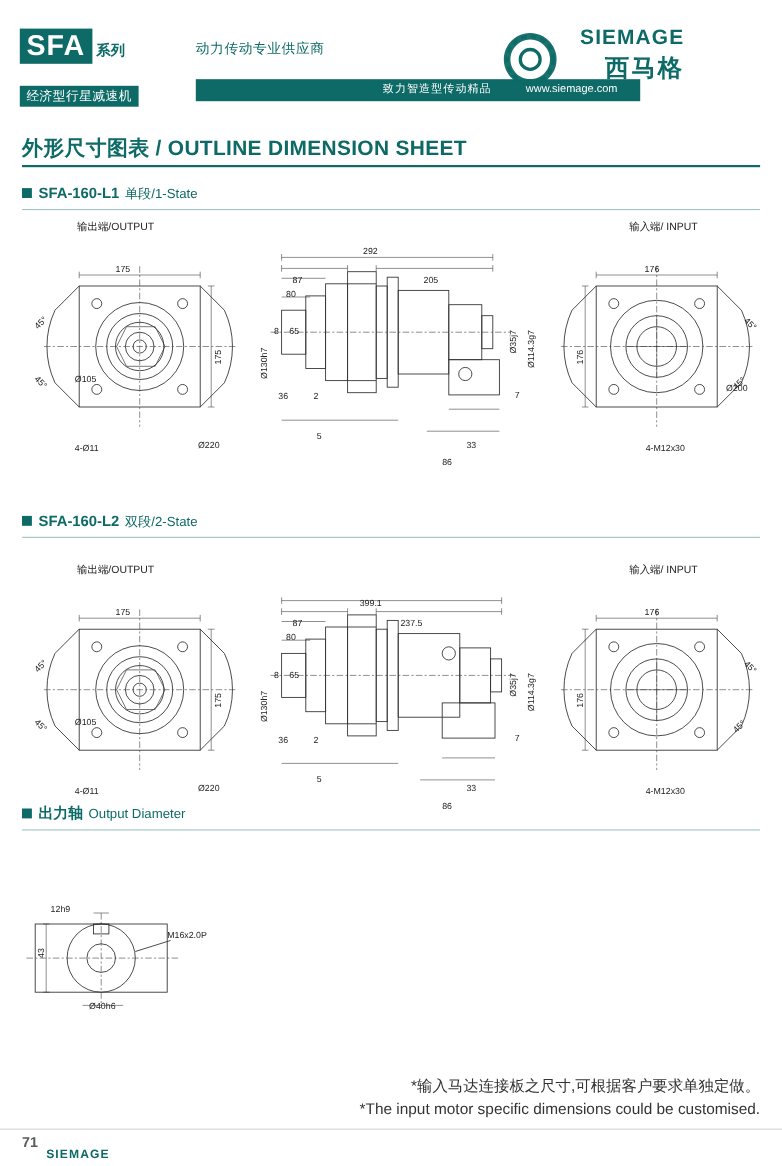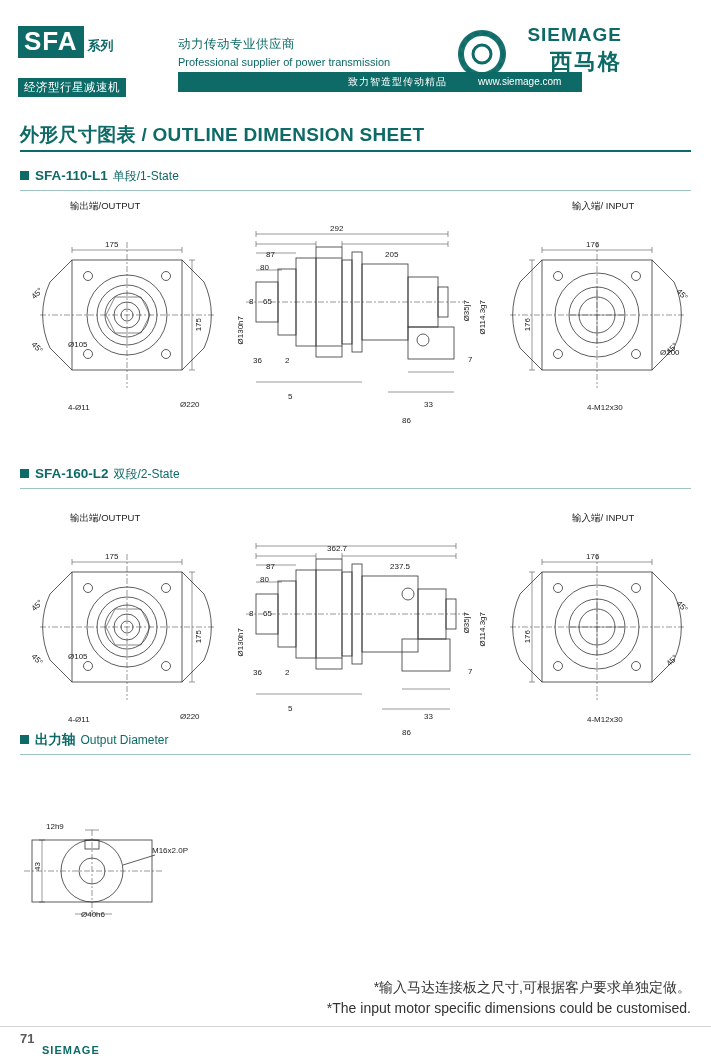--- a/index.html
+++ b/index.html
@@ -111,21 +111,20 @@
 <body>
 
 <div class="header">
   <div class="hdr-left">
     <span class="sfa-logo">SFA</span><span class="sfa-series">系列</span>
     <div><span class="sfa-sub">经济型行星减速机</span></div>
   </div>
 
   <div class="hdr-mid">
     <div class="cn">动力传动专业供应商</div>
-    <div class="en">Professional supplier of power transmission</div>
   </div>
   <div class="hdr-bar">
     <span class="cn2">致力智造型传动精品</span>
     <span class="url">www.siemage.com</span>
   </div>
 
   <div class="hdr-right">
     <svg class="gear-icon" width="56" height="56" viewBox="0 0 56 56">
       <g fill="#0d6a66">
         <path d="M28 4 a24 24 0 1 1 -0.01 0 z M28 10 a18 18 0 1 0 0.01 0 z" opacity="0.95"></path>
@@ -140,21 +139,21 @@
       <div class="brand-cn">西马格</div>
     </div>
   </div>
 </div>
 
 <div class="page-title">外形尺寸图表 / OUTLINE DIMENSION SHEET</div>
 <div class="title-rule"></div>
 
 <div class="sec" style="top:168px;">
   <div class="sec-head">
-    <span class="sq"></span><span>SFA-110-L1</span><span class="sub">单段/1-State</span>
+    <span class="sq"></span><span>SFA-160-L1</span><span class="sub">单段/1-State</span>
   </div>
   <div class="sec-rule"></div>
 </div>
 
 <div class="lbl" style="left:70px; top:200px;">输出端/OUTPUT</div>
 <div class="lbl" style="left:572px; top:200px;">输入端/ INPUT</div>
 
 <svg class="drawing" style="left:20px; top:222px;" width="215" height="210" viewBox="0 0 215 210">
   <g fill="none" stroke="#333" stroke-width="0.8">
     <rect x="52" y="38" width="110" height="110"></rect>
@@ -345,24 +344,24 @@
     <path d="M24 19 L24 25 M84 19 L84 25"></path>
     <line x1="110" y1="22" x2="224" y2="22"></line>
     <path d="M110 19 L110 25 M224 19 L224 25"></path>
     <line x1="24" y1="31" x2="64" y2="31"></line>
     <line x1="24" y1="48" x2="50" y2="48"></line>
     <line x1="24" y1="160" x2="130" y2="160"></line>
     <line x1="150" y1="175" x2="218" y2="175"></line>
     <line x1="170" y1="155" x2="218" y2="155"></line>
   </g>
 </svg>
-<div class="dim" style="left:327px; top:544px;">362.7</div>
+<div class="dim" style="left:327px; top:544px;">399.1</div>
 <div class="dim" style="left:266px; top:562px;">87</div>
 <div class="dim" style="left:260px; top:575px;">80</div>
-<div class="dim" style="left:390px; top:562px;">237.5</div>
+<div class="dim" style="left:364px; top:562px;">237.5</div>
 <div class="dim" style="left:249px; top:609px;">8</div>
 <div class="dim" style="left:263px; top:609px;">65</div>
 <div class="dim v" style="left:236px; top:628px;">Ø130h7</div>
 <div class="dim" style="left:253px; top:668px;">36</div>
 <div class="dim" style="left:285px; top:668px;">2</div>
 <div class="dim" style="left:288px; top:704px;">5</div>
 <div class="dim" style="left:424px; top:712px;">33</div>
 <div class="dim" style="left:402px; top:728px;">86</div>
 <div class="dim" style="left:468px; top:667px;">7</div>
 <div class="dim v" style="left:462px; top:612px;">Ø35j7</div>

